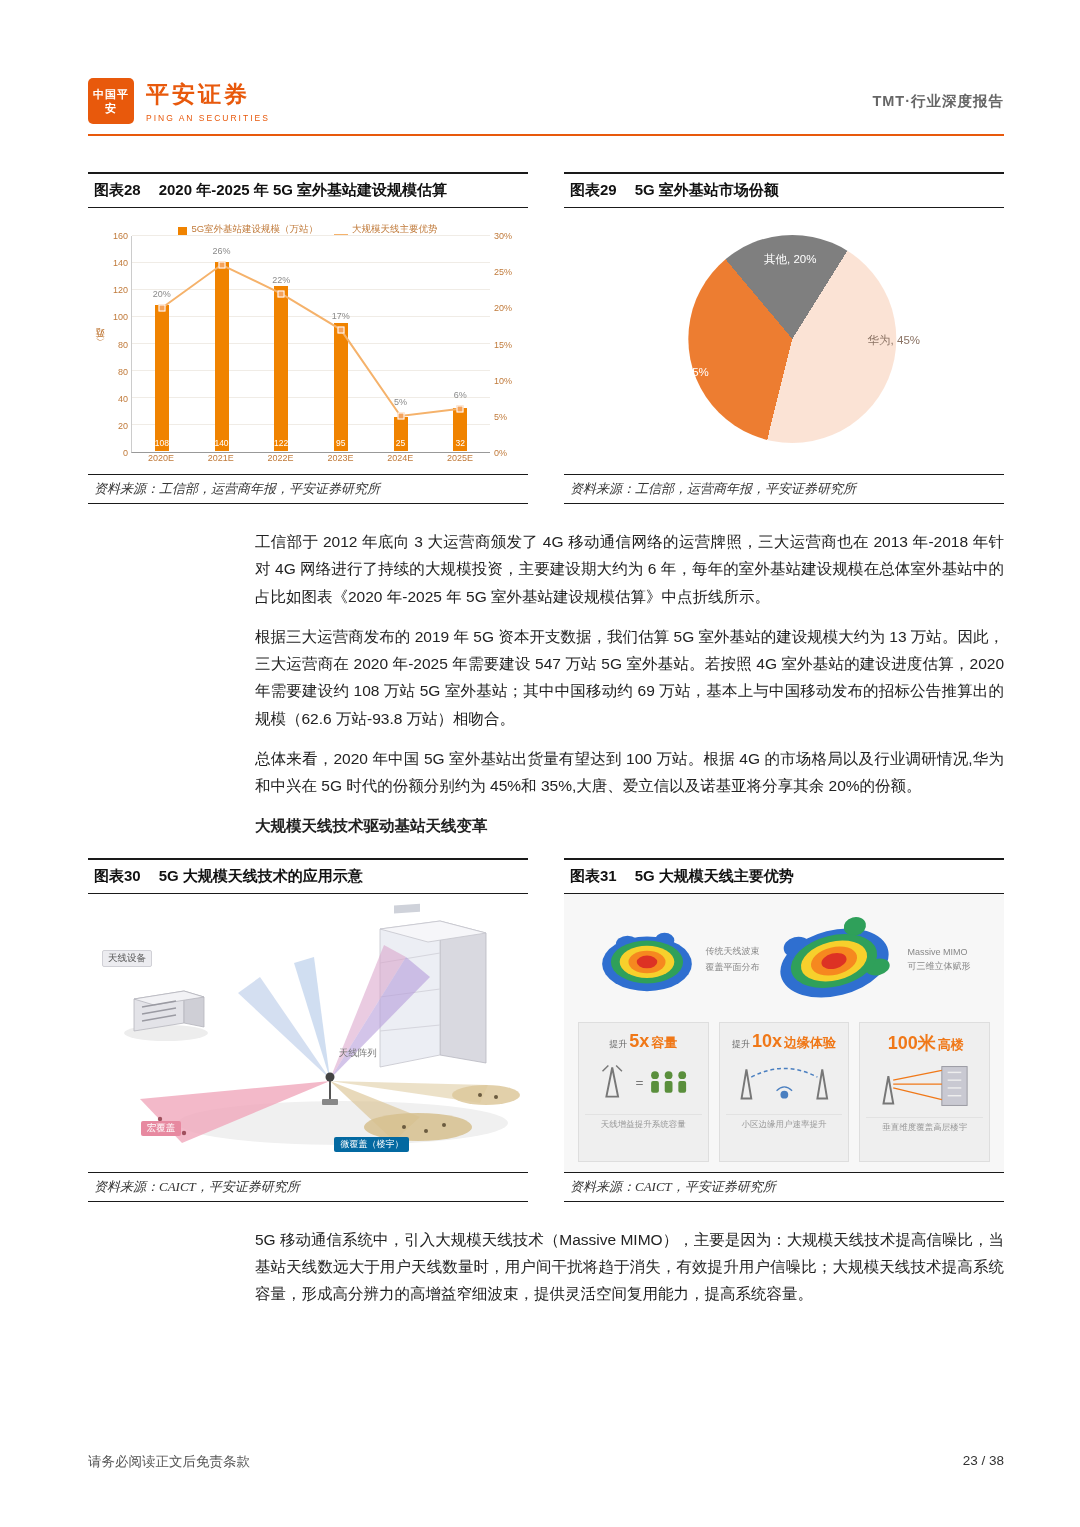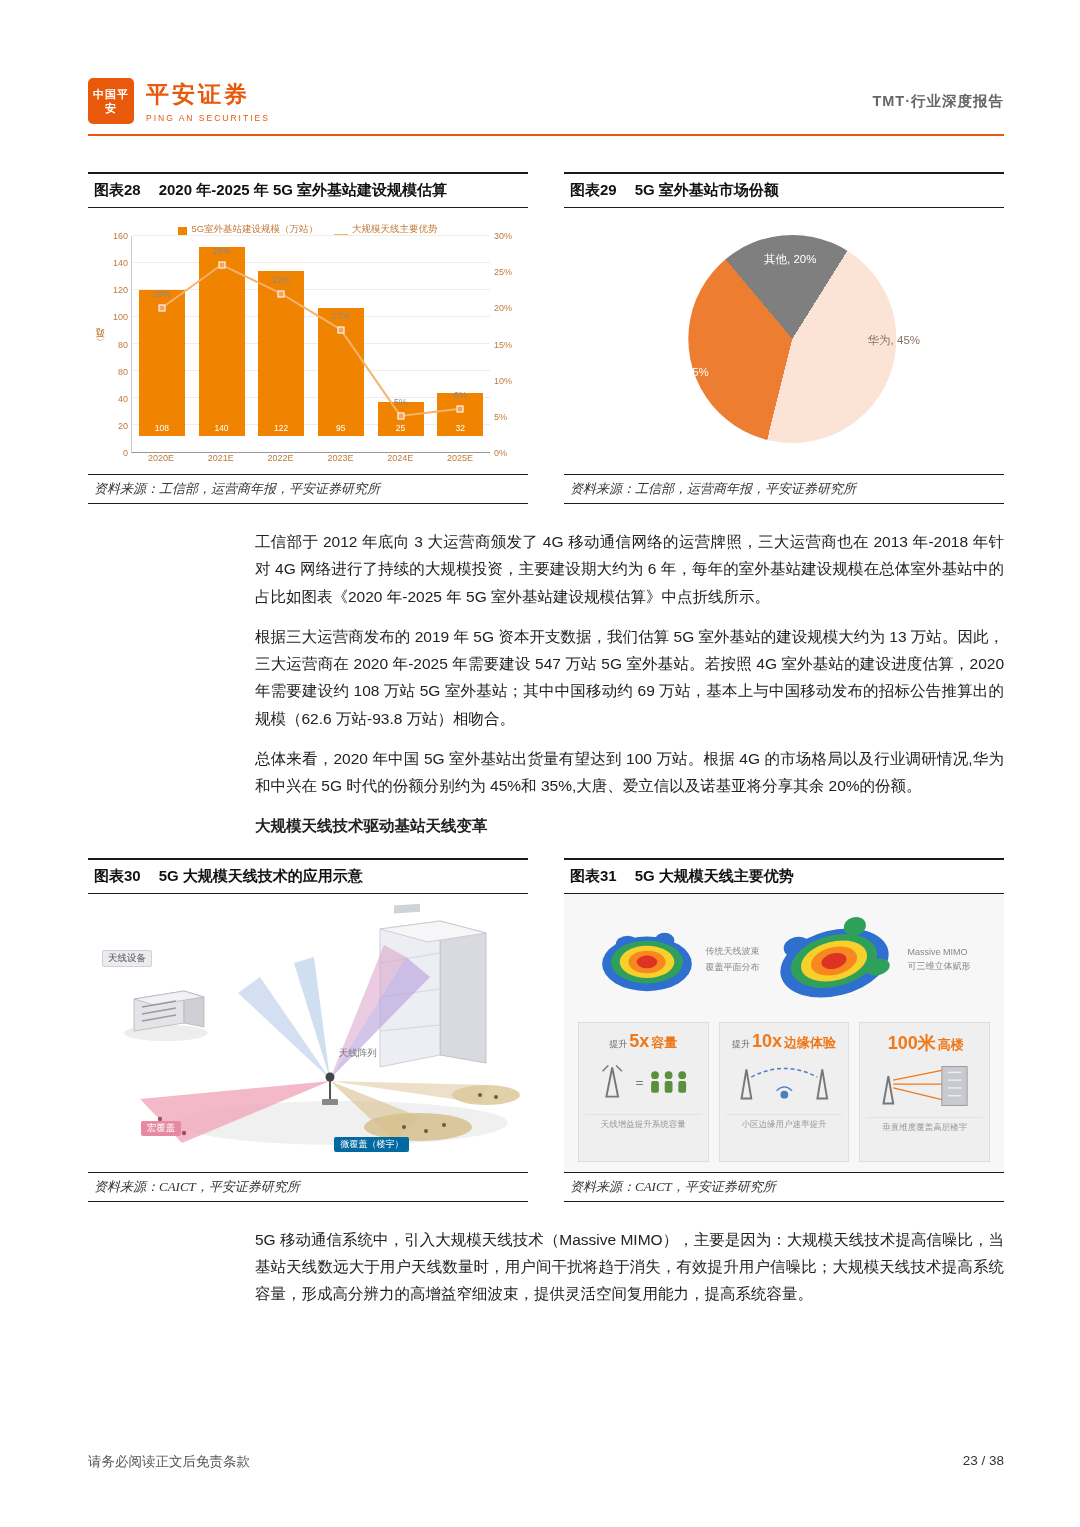--- a/index.html
+++ b/index.html
@@ -37,21 +37,21 @@
   .sw-line { width:14px; height:2px; display:inline-block; }
   .chart-main { flex:1; display:flex; position:relative; }
   .ylab { writing-mode:vertical-rl; transform:rotate(180deg); font-size:9px; color:#c07a3a; width:13px;
     display:flex; align-items:center; justify-content:center; }
   .axis-left { width:24px; position:relative; font-size:9px; color:#c07a3a; }
   .axis-left .tick { position:absolute; right:3px; transform:translateY(50%); }
   .axis-right { width:32px; position:relative; font-size:9px; color:#c07a3a; }
   .axis-right .tick { position:absolute; left:4px; transform:translateY(50%); }
   .plot { flex:1; position:relative; border-bottom:1px solid #999; border-left:1px solid #ccc; }
   .gridline { position:absolute; left:0; right:0; border-top:1px solid #f0ece6; }
-  .bar { position:absolute; bottom:16px; width:46px; transform:translateX(-50%); background:#f08300; }
+  .bar { position:absolute; bottom:1px; width:14px; transform:translateX(-50%); background:#f08300; }
   .barval { position:absolute; bottom:3px; left:50%; transform:translateX(-50%); color:#fff; font-size:8.5px; }
   .lineSvg { position:absolute; inset:0; width:100%; height:100%; overflow:visible; }
   .marker { position:absolute; width:7px; height:7px; background:#f5a35c; border:1px solid #fff;
     transform:translate(-50%,50%); }
   .ptlabel { position:absolute; transform:translateX(-50%); font-size:9px; color:#8a8a8a; white-space:nowrap; }
   .cats { display:flex; margin-left:37px; margin-right:32px; height:15px; }
   .cats span { flex:1; text-align:center; font-size:9px; color:#c07a3a; }
   
   .pie-area { position:absolute; inset:0; }
   .pie { width:208px; height:208px; border-radius:50%; position:absolute; left:50%; top:50%;

